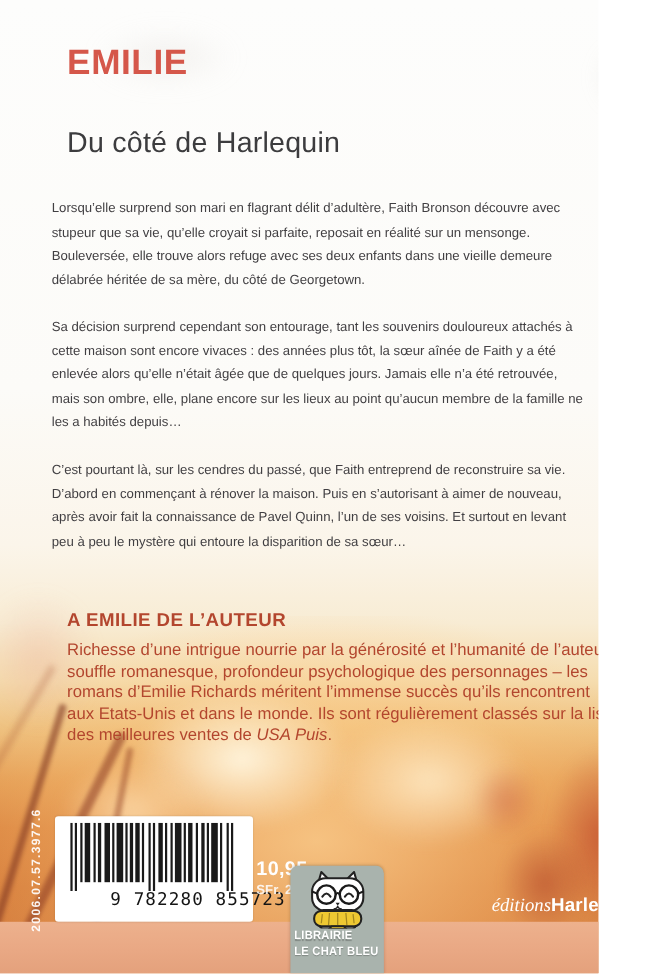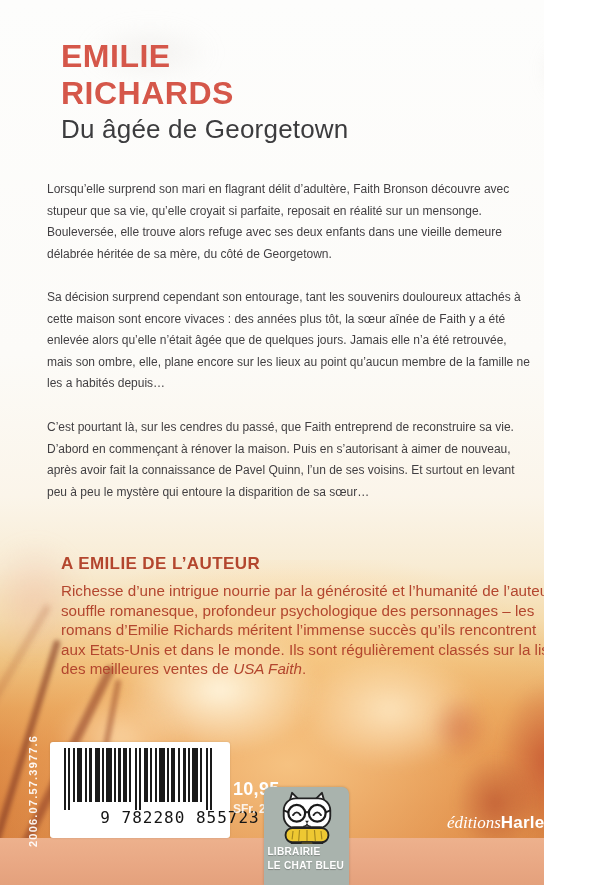--- a/index.html
+++ b/index.html
@@ -69,30 +69,29 @@
   <div class="deco stem" style="left:-4px;top:592px;width:5px;height:200px;background:rgba(160,80,50,.35);transform:rotate(30deg);filter:blur(3px);"></div>
   <div class="deco blob" style="left:498px;top:680px;width:100px;height:160px;background:radial-gradient(closest-side,rgba(186,62,40,.6),rgba(186,62,40,0));filter:blur(5px);"></div>
   <div class="deco blob" style="left:455px;top:755px;width:80px;height:95px;background:radial-gradient(closest-side,rgba(170,55,35,.5),rgba(170,55,35,0));filter:blur(5px);"></div>
   <div class="deco blob" style="left:430px;top:695px;width:60px;height:65px;background:radial-gradient(closest-side,rgba(200,90,60,.45),rgba(200,90,60,0));filter:blur(6px);"></div>
   <div class="deco blob" style="left:540px;top:40px;width:40px;height:60px;background:radial-gradient(closest-side,rgba(200,195,190,.25),rgba(200,195,190,0));filter:blur(8px);"></div>
 
   <div class="bottom-band"></div>
 
   <div class="author">
     <div>EMILIE</div>
-    <div>RICHARDS</div>
   </div>
-  <div class="book-title">Du âgée de Georgetown</div>
+  <div class="book-title">Du côté de Harlequin</div>
 
   <p class="syn p1">Lorsqu’elle surprend son mari en flagrant délit d’adultère, Faith Bronson découvre avec stupeur que sa vie, qu’elle croyait si parfaite, reposait en réalité sur un mensonge. Bouleversée, elle trouve alors refuge avec ses deux enfants dans une vieille demeure délabrée héritée de sa mère, du côté de Georgetown.</p>
   <p class="syn p3">C’est pourtant là, sur les cendres du passé, que Faith entreprend de reconstruire sa vie. D’abord en commençant à rénover la maison. Puis en s’autorisant à aimer de nouveau, après avoir fait la connaissance de Pavel Quinn, l’un de ses voisins. Et surtout en levant peu à peu le mystère qui entoure la disparition de sa sœur…</p>
   <p class="syn p2">Sa décision surprend cependant son entourage, tant les souvenirs douloureux attachés à cette maison sont encore vivaces : des années plus tôt, la sœur aînée de Faith y a été enlevée alors qu’elle n’était âgée que de quelques jours. Jamais elle n’a été retrouvée, mais son ombre, elle, plane encore sur les lieux au point qu’aucun membre de la famille ne les a habités depuis…</p>
 
   <div class="about-heading">A EMILIE DE L’AUTEUR</div>
-  <div class="about-text"><span>Richesse d’une intrigue nourrie par la générosité et l’humanité de l’auteur, souffle romanesque, profondeur psychologique des personnages – les romans d’Emilie Richards méritent l’immense succès qu’ils rencontrent aux Etats-Unis et dans le monde. Ils sont régulièrement classés sur la liste des meilleures ventes de </span><i>USA Faith</i><span>.</span></div>
+  <div class="about-text"><span>Richesse d’une intrigue nourrie par la générosité et l’humanité de l’auteur, souffle romanesque, profondeur psychologique des personnages – les romans d’Emilie Richards méritent l’immense succès qu’ils rencontrent aux Etats-Unis et dans le monde. Ils sont régulièrement classés sur la liste des meilleures ventes de </span><i>USA Puis</i><span>.</span></div>
 
   <div class="print-code">2006.07.57.3977.6</div>
 
   <div class="barcode-box">
     <svg width="164" height="62" viewBox="0 0 164 62">
       <g fill="#1a1a1a">
         <rect x="6" y="0" width="2" height="62"></rect>
           <rect x="10" y="0" width="2" height="62"></rect>
         <rect x="15" y="0" width="2" height="54"></rect>
           <rect x="19" y="0" width="5" height="54"></rect>

